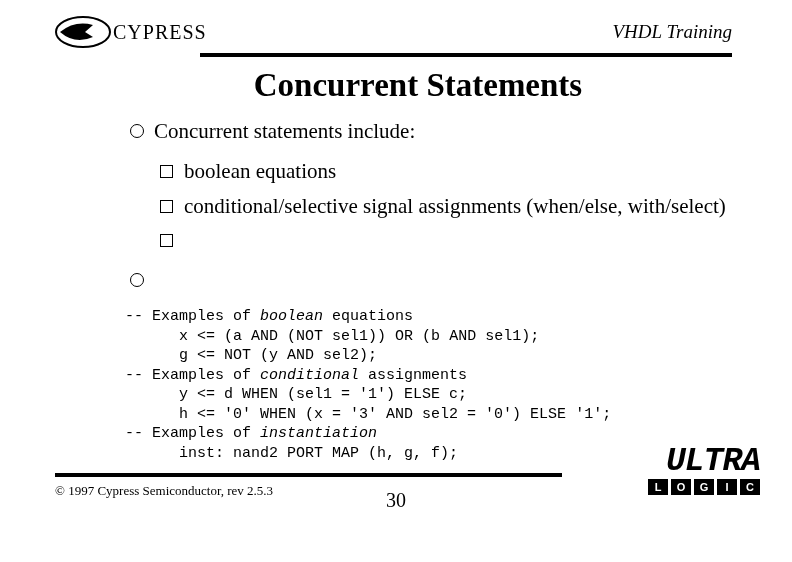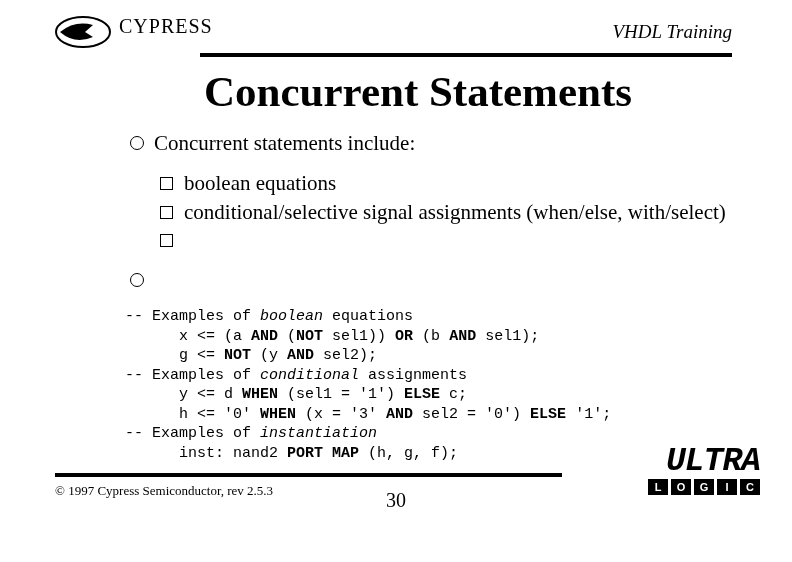--- a/index.html
+++ b/index.html
@@ -14,41 +14,40 @@
     overflow: hidden;
   }
   .header {
     display: flex;
     align-items: center;
     justify-content: space-between;
     padding: 15px 60px 0 55px;
   }
   .logo-block {
     display: flex;
-    align-items: flex-start;
-    gap: 6px;
+    align-items: center;
   }
   .logo-mark svg { display:block; }
   .cypress-text {
     font-family: "Times New Roman", serif;
     font-size: 20px;
     letter-spacing: 1px;
     font-weight: normal;
   }
   .header-right {
     font-style: italic;
     font-size: 19px;
   }
   .top-rule {
     border: none;
     border-top: 4px solid #000;
     margin: 4px 60px 0 200px;
   }
   .title {
-    font-size: 43px;
+    font-size: 33px;
     font-weight: bold;
     text-align: center;
     margin: 10px 0 12px 0;
     padding-left: 44px;
   }
   .content {
     padding: 0 60px 0 130px;
     font-size: 21px;
     line-height: 1.25;
   }
@@ -65,41 +64,41 @@
   .circle-bullet {
     display:inline-block;
     width:12px;height:12px;
     border:1.7px solid #000;
     border-radius:50%;
     margin-top:6px;
   }
   .l2 {
     display:flex;
     align-items:flex-start;
-    margin: 2px 0 2px 30px;
+    margin: 8px 0 2px 30px;
   }
   .l2 .bullet {
     width: 24px;
     flex-shrink:0;
     line-height:1.25;
   }
   .square-bullet {
     display:inline-block;
     width:11px;height:11px;
     border:1.7px solid #000;
     margin-top:6px;
   }
   .code-block {
     font-family: "Courier New", Courier, monospace;
     font-size: 15px;
     white-space: pre;
     margin: 8px 0 0 -5px;
     line-height: 1.3;
   }
-  .code-block .kw { font-weight: bold; }
+  .code-block .kw { font-weight: normal; }
   .code-block .it { font-style: italic; }
   .bottom-rule {
     border:none;
     border-top:4px solid #000;
     margin: 10px 230px 0 55px;
   }
   .footer {
     display:flex;
     align-items:center;
     padding: 6px 30px 0 55px;

